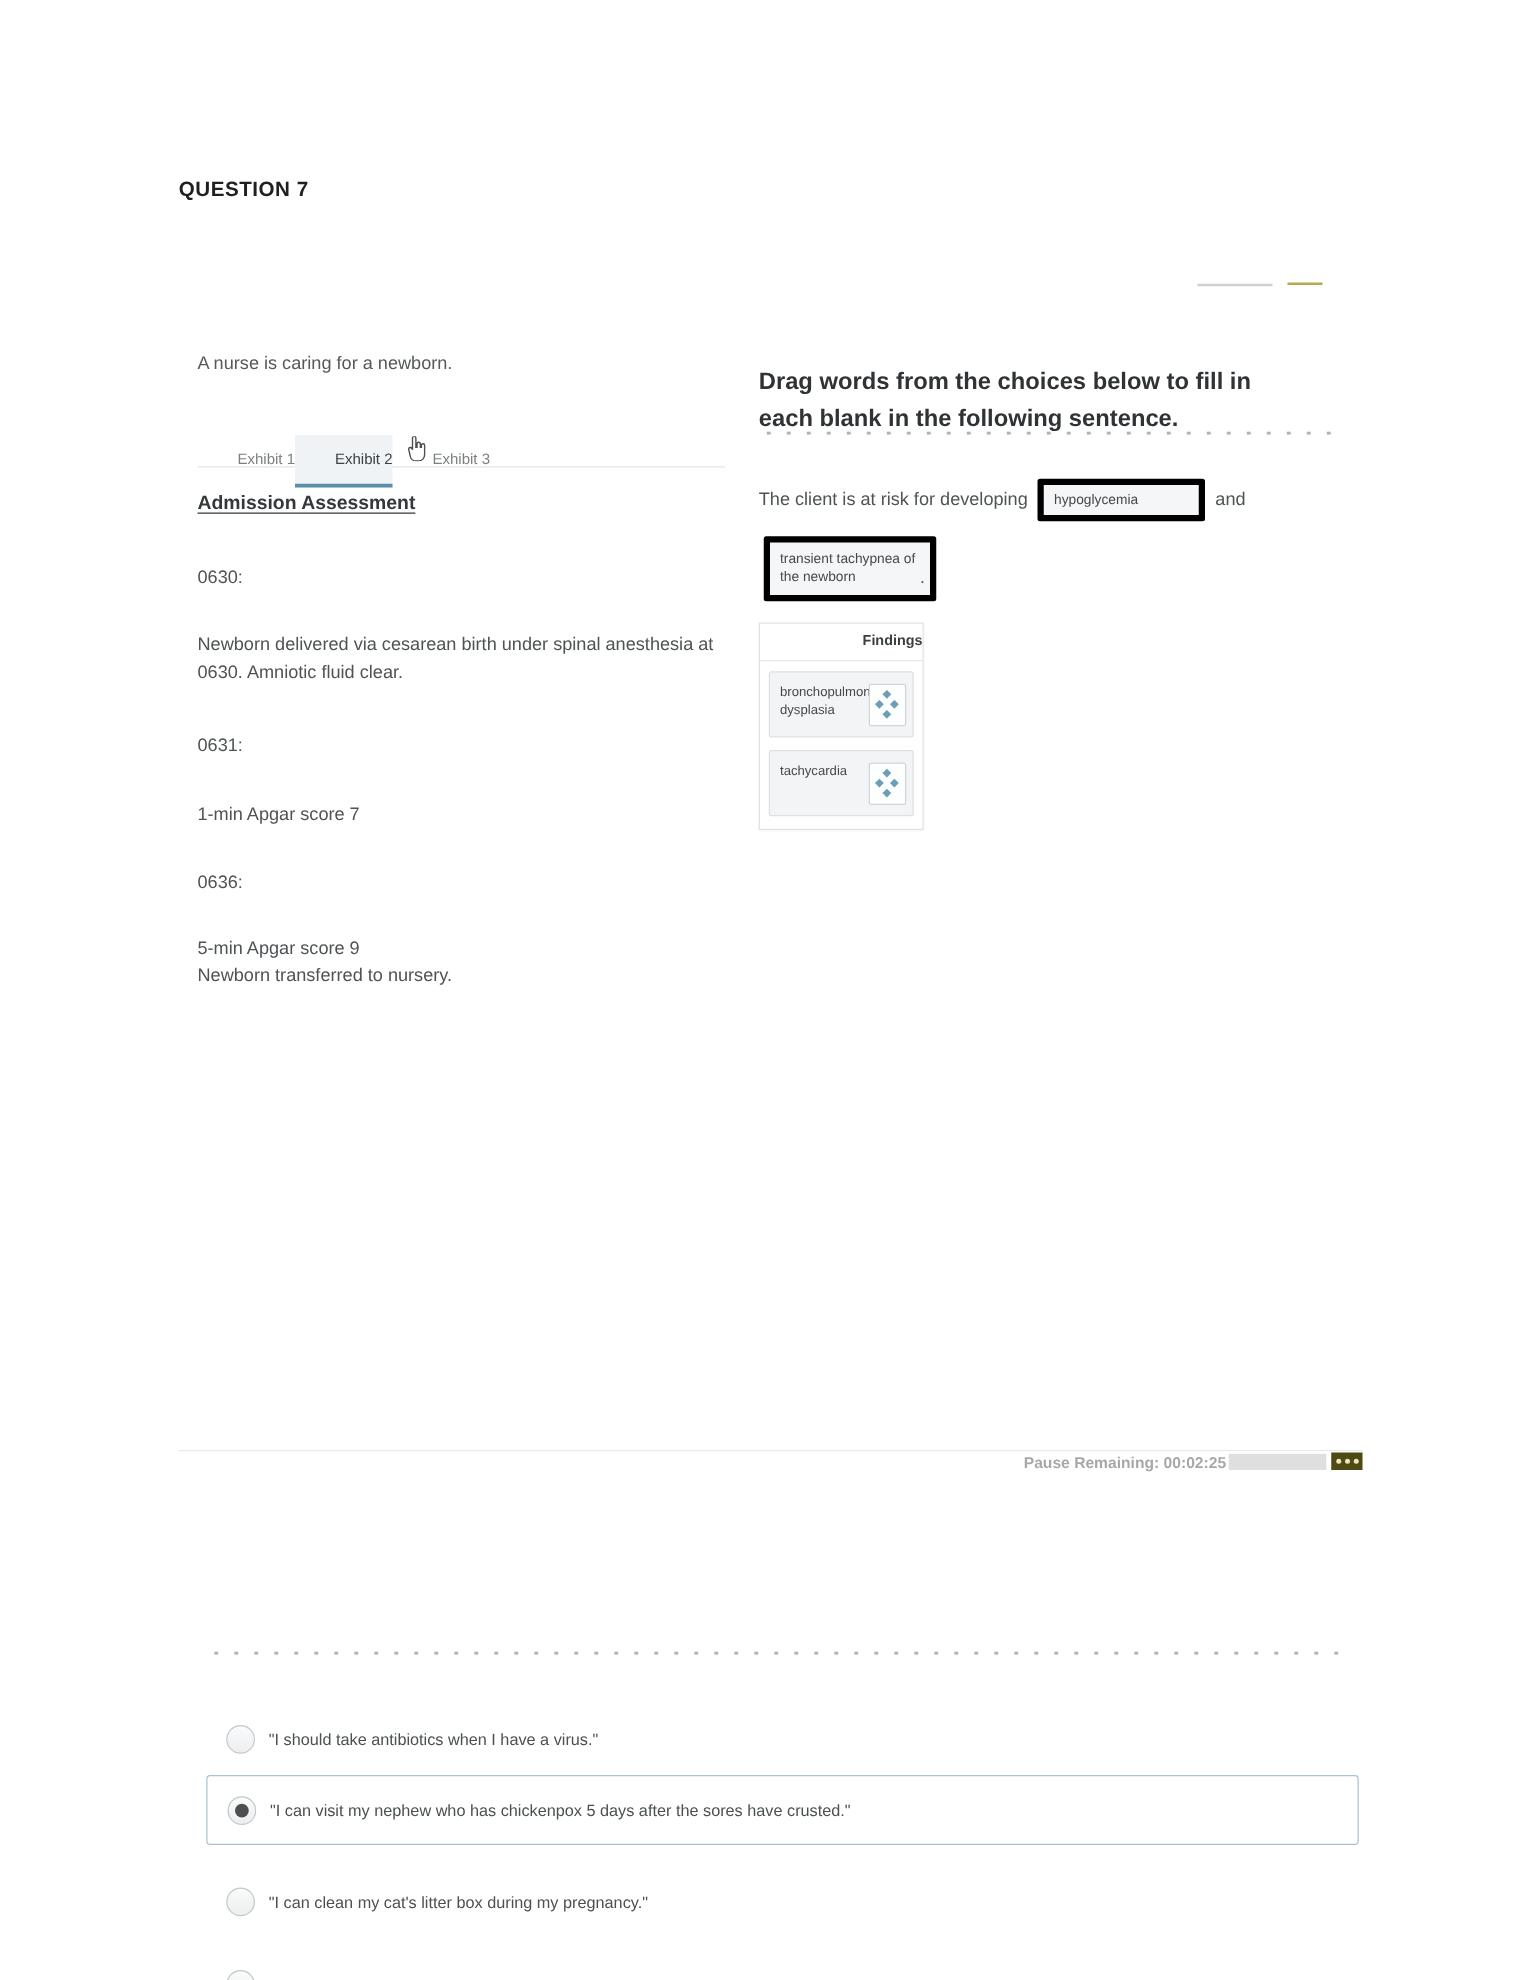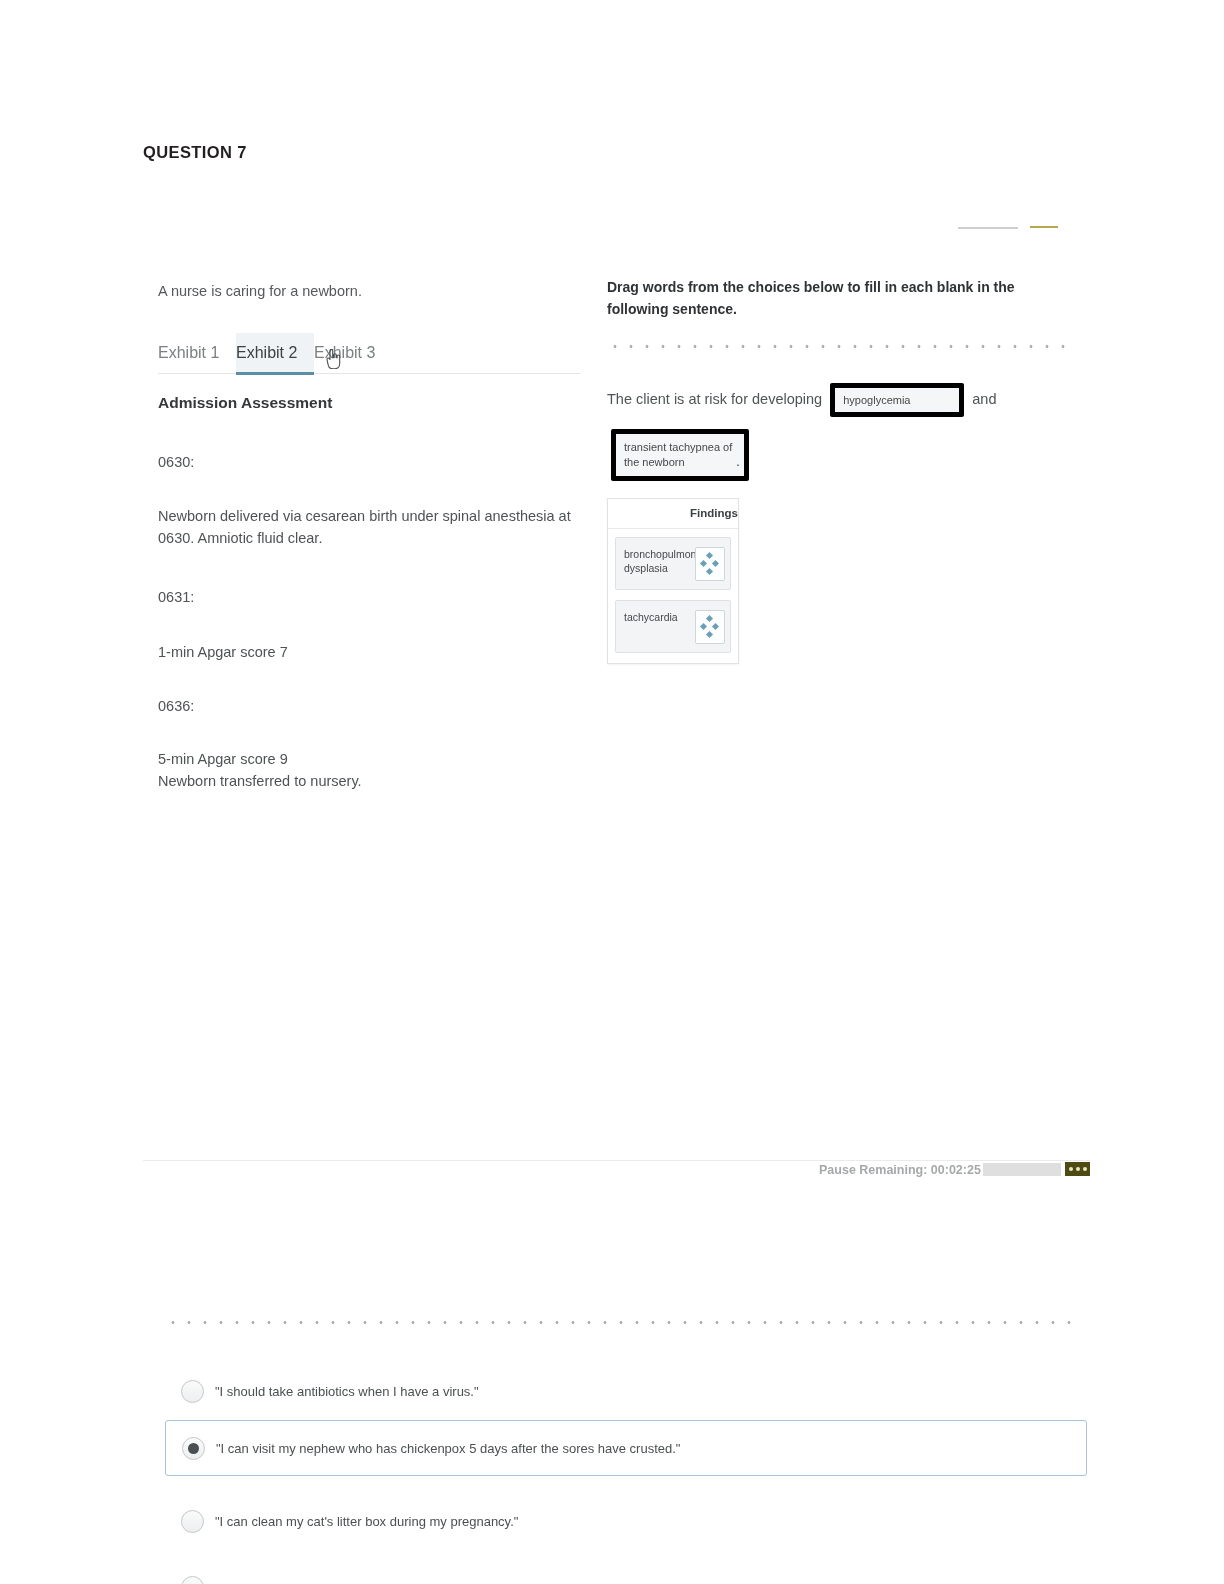--- a/index.html
+++ b/index.html
@@ -58,26 +58,26 @@
   .tabs {
     position: absolute;
     left: 15px;
     top: 78px;
     width: 422px;
     height: 40px;
     border-bottom: 1px solid #e3e5e6;
   }
   .tab {
     position: absolute;
-    top: 0;
+    top: 15px;
     height: 39px;
     line-height: 39px;
-    font-size: 16px;
+    font-size: 12px;
     color: #7b8082;
-    text-align: left;
+    text-align: right;
     background: transparent;
   }
   .tab.t1 { left: 0px; width: 78px; }
   .tab.t2 {
     left: 78px; width: 78px;
     background: #eff3f5;
     color: #3d4142;
     border-bottom: 3px solid #5b8fa8;
     height: 39px;
   }
@@ -95,20 +95,21 @@
     line-height: 1;
   }
 
   .assessment-title {
     position: absolute;
     left: 15px;
     top: 139px;
     font-size: 15.5px;
     font-weight: 600;
     color: #34383a;
+    text-decoration: underline;
     text-underline-offset: 3px;
   }
 
   .note {
     position: absolute;
     left: 15px;
     font-size: 14.5px;
     color: #4e5355;
     width: 430px;
     line-height: 1.55;
@@ -117,23 +118,23 @@
   .note.n2 { top: 250px; }
   .note.n3 { top: 331px; }
   .note.n4 { top: 386px; }
   .note.n5 { top: 440px; }
   .note.n6 { top: 493px; }
 
   
   .drag-instr {
     position: absolute;
     left: 464px;
-    top: 21px;
+    top: 36px;
     width: 440px;
-    font-size: 14px;
+    font-size: 19px;
     font-weight: bold;
     color: #2f3335;
     line-height: 1.6;
   }
 
   .dotted-rule {
     position: absolute;
     height: 7px;
     left: 464px;
     top: 88px;

